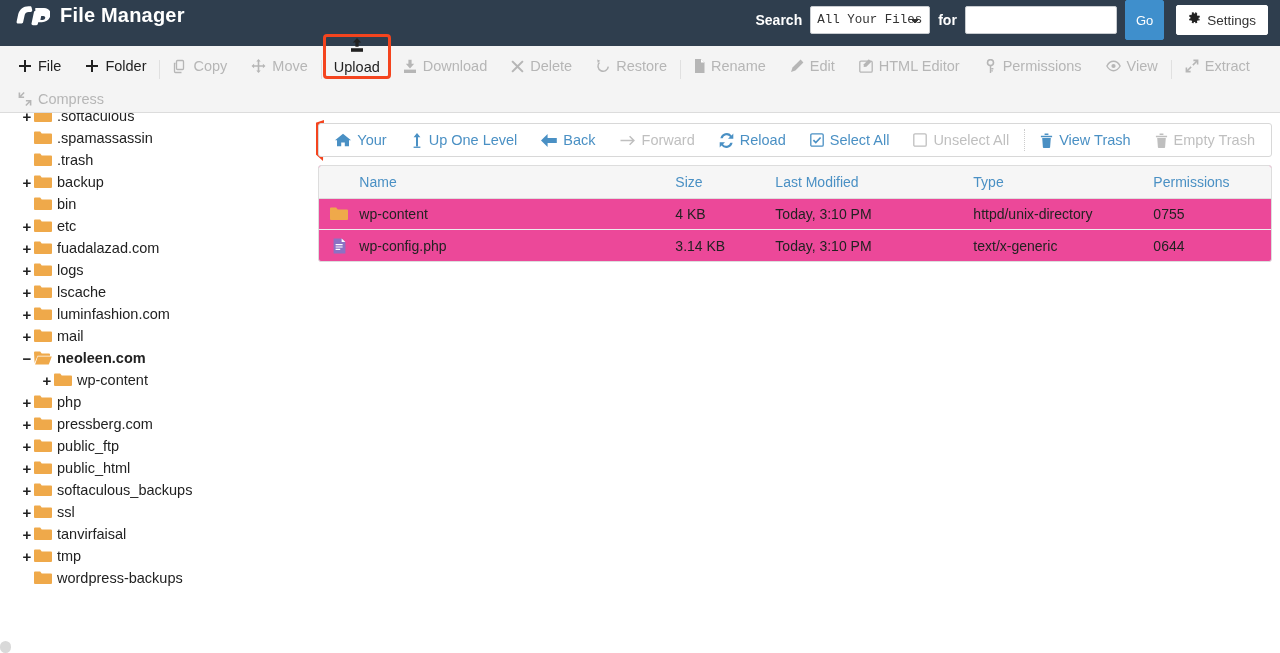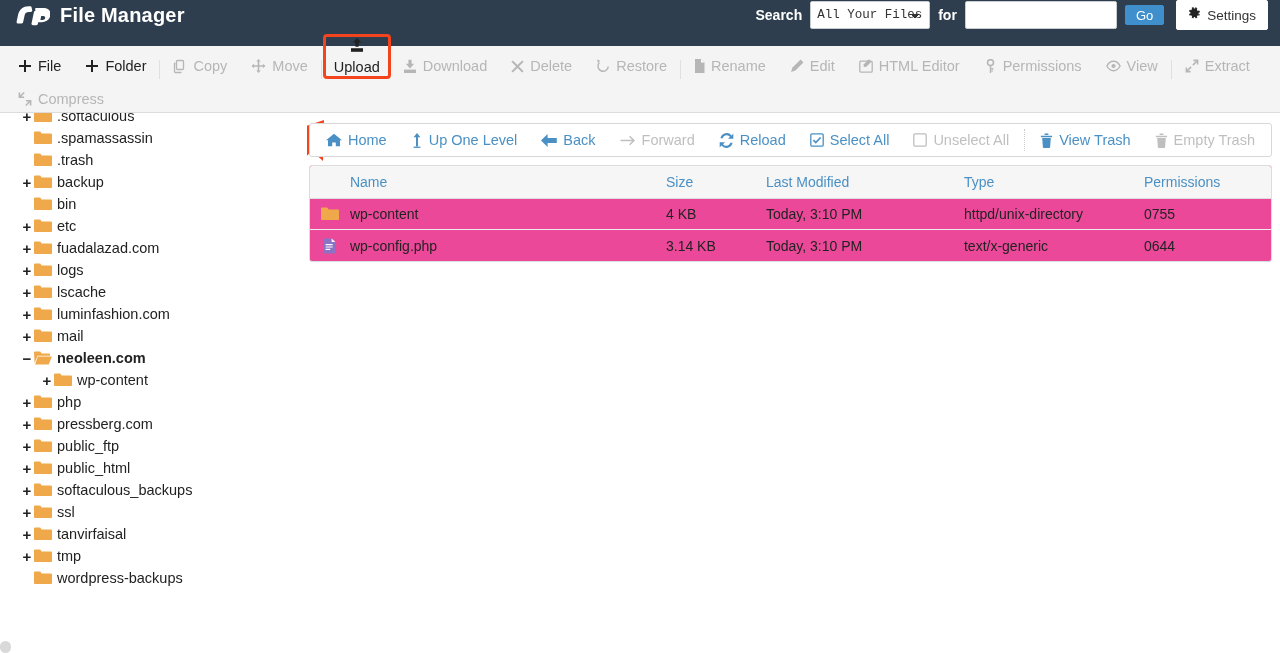--- a/index.html
+++ b/index.html
@@ -36,21 +36,21 @@
     background-position: calc(100% - 14px) 12px, calc(100% - 9px) 12px;
     background-size: 5px 5px, 5px 5px;
     background-repeat: no-repeat;
   }
   .search-input {
     height: 28px; width: 152px; background: #ffffff; border: 1px solid #c8ccd0;
     border-radius: 2px; font-size: 12.5px; padding: 0 6px; color: #333;
     font-family: "Liberation Sans", sans-serif;
   }
   .go-btn {
-    height: 20px; min-width: 38px; background: #3f8fcc; border: 1px solid #3f8fcc;
+    height: 40px; min-width: 38px; background: #3f8fcc; border: 1px solid #3f8fcc;
     border-radius: 2px; color: #ffffff; font-size: 13px; cursor: pointer;
     padding: 0 10px; font-family: "Liberation Sans", sans-serif;
   }
   .settings-btn {
     height: 30px; background: #ffffff; border: 1px solid #ffffff; border-radius: 2px;
     color: #333; font-size: 13.5px; padding: 0 11px; cursor: pointer;
     display: inline-flex; align-items: center; gap: 6px; margin-left: 4px;
     font-family: "Liberation Sans", sans-serif;
   }
 
@@ -494,21 +494,21 @@
         </div>
       <div class="sb-scroll"></div>
     </div>
 
     <div class="main">
       <div class="navbar" id="navbar">
           <div class="nav-btn">
             <span class="nav-ico"><svg width="16" height="14" viewBox="0 0 16 14" xmlns="http://www.w3.org/2000/svg">
                 <path fill="#4a90c4" d="M8 .8L0 7.2h2v6.1h4.2V9.5h3.6v3.8H14V7.2h2z"></path>
               </svg></span>
-            <span>Home</span>
+            <span>Your</span>
           </div>
           <div class="nav-btn">
             <span class="nav-ico"><svg width="12" height="15" viewBox="0 0 12 15" xmlns="http://www.w3.org/2000/svg">
                 <path fill="#4a90c4" d="M6 0l3.4 4.2H7v9.3H5V4.2H2.6z"></path>
                 <rect x="2.6" y="13.6" width="6.8" height="1.3" fill="#4a90c4"></rect>
               </svg></span>
             <span>Up One Level</span>
           </div>
           <div class="nav-btn">
             <span class="nav-ico"><svg width="16" height="13" viewBox="0 0 16 13" xmlns="http://www.w3.org/2000/svg">

